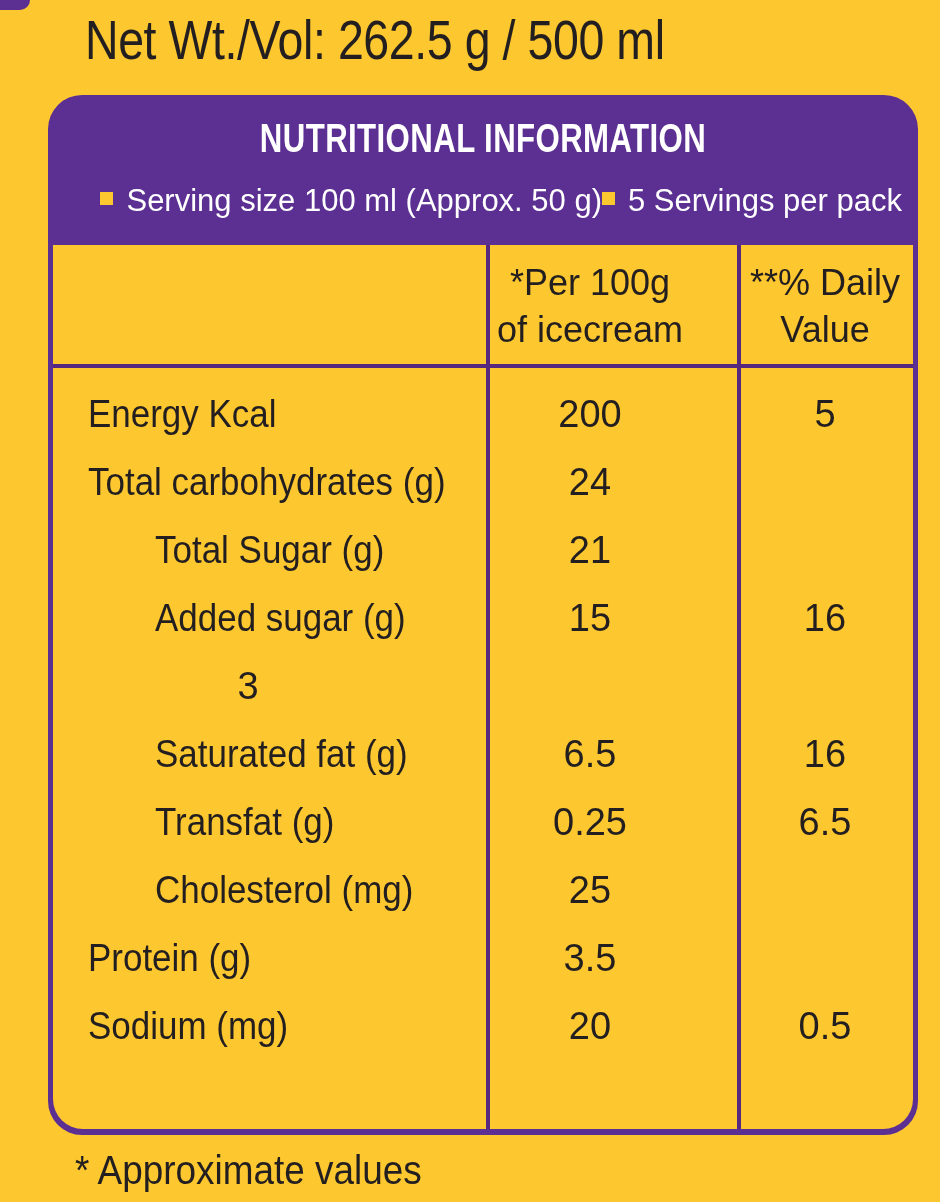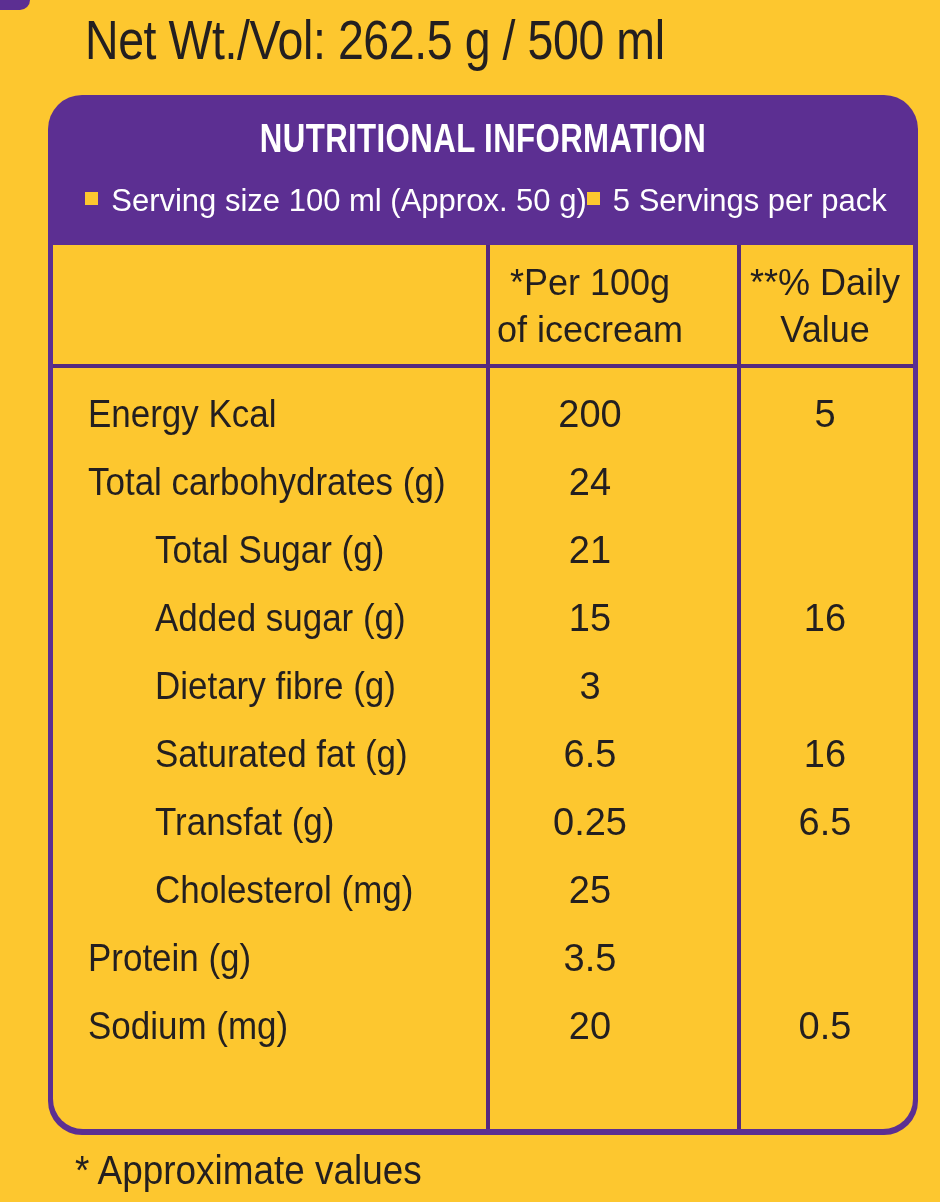--- a/index.html
+++ b/index.html
@@ -31,21 +31,21 @@
     position:absolute;left:48px;top:95px;width:870px;height:1040px;
     background:var(--purple);border-radius:34px;
   }
   .panel-title{
     margin-top:20px;text-align:center;color:var(--white);
     font-weight:700;font-size:40px;line-height:46px;
     letter-spacing:0.5px;white-space:nowrap;
     transform:scaleX(0.78);transform-origin:center top;
   }
   .serving-row{
-    display:flex;justify-content:center;align-items:flex-start;
+    display:flex;justify-content:flex-end;align-items:flex-start;
     padding:21px 16px 0 22px;color:var(--white);
   }
   .serving-item{display:flex;align-items:flex-start;}
   .bullet{
     width:13px;height:13px;background:var(--yellow);
     margin:10px 13px 0 0;flex:none;
   }
   .serving-label{font-size:31px;line-height:38px;white-space:nowrap;}
   .table-wrap{
     position:absolute;left:5px;right:5px;top:150px;bottom:6px;
@@ -140,21 +140,20 @@
         <div class="td-label"><span>Total Sugar (g)</span></div>
         <div class="td-num c2">21</div>
         <div class="td-num"></div>
       </div>
       <div class="trow indent">
         <div class="td-label"><span>Added sugar (g)</span></div>
         <div class="td-num c2">15</div>
         <div class="td-num">16</div>
       </div>
       <div class="trow indent">
-        <div class="td-label"><span>Dietary fibre (g)</span></div>
         <div class="td-num c2">3</div>
         <div class="td-num"></div>
       </div>
       <div class="trow indent">
         <div class="td-label"><span>Saturated fat (g)</span></div>
         <div class="td-num c2">6.5</div>
         <div class="td-num">16</div>
       </div>
       <div class="trow indent">
         <div class="td-label"><span>Transfat (g)</span></div>

